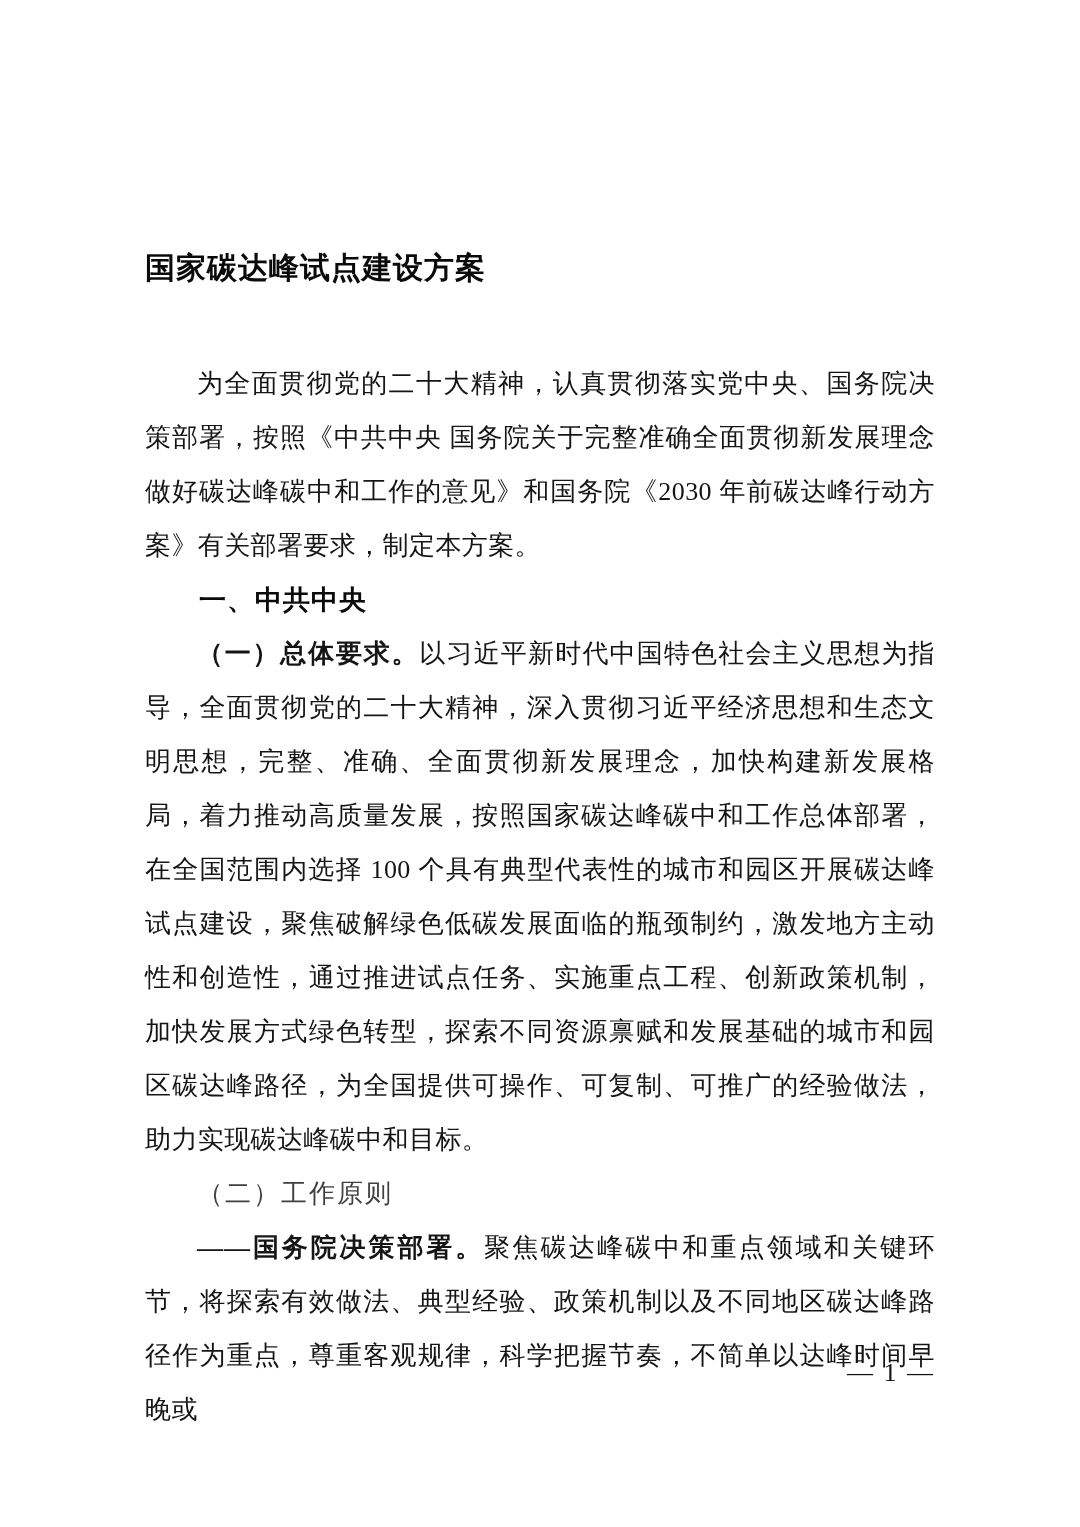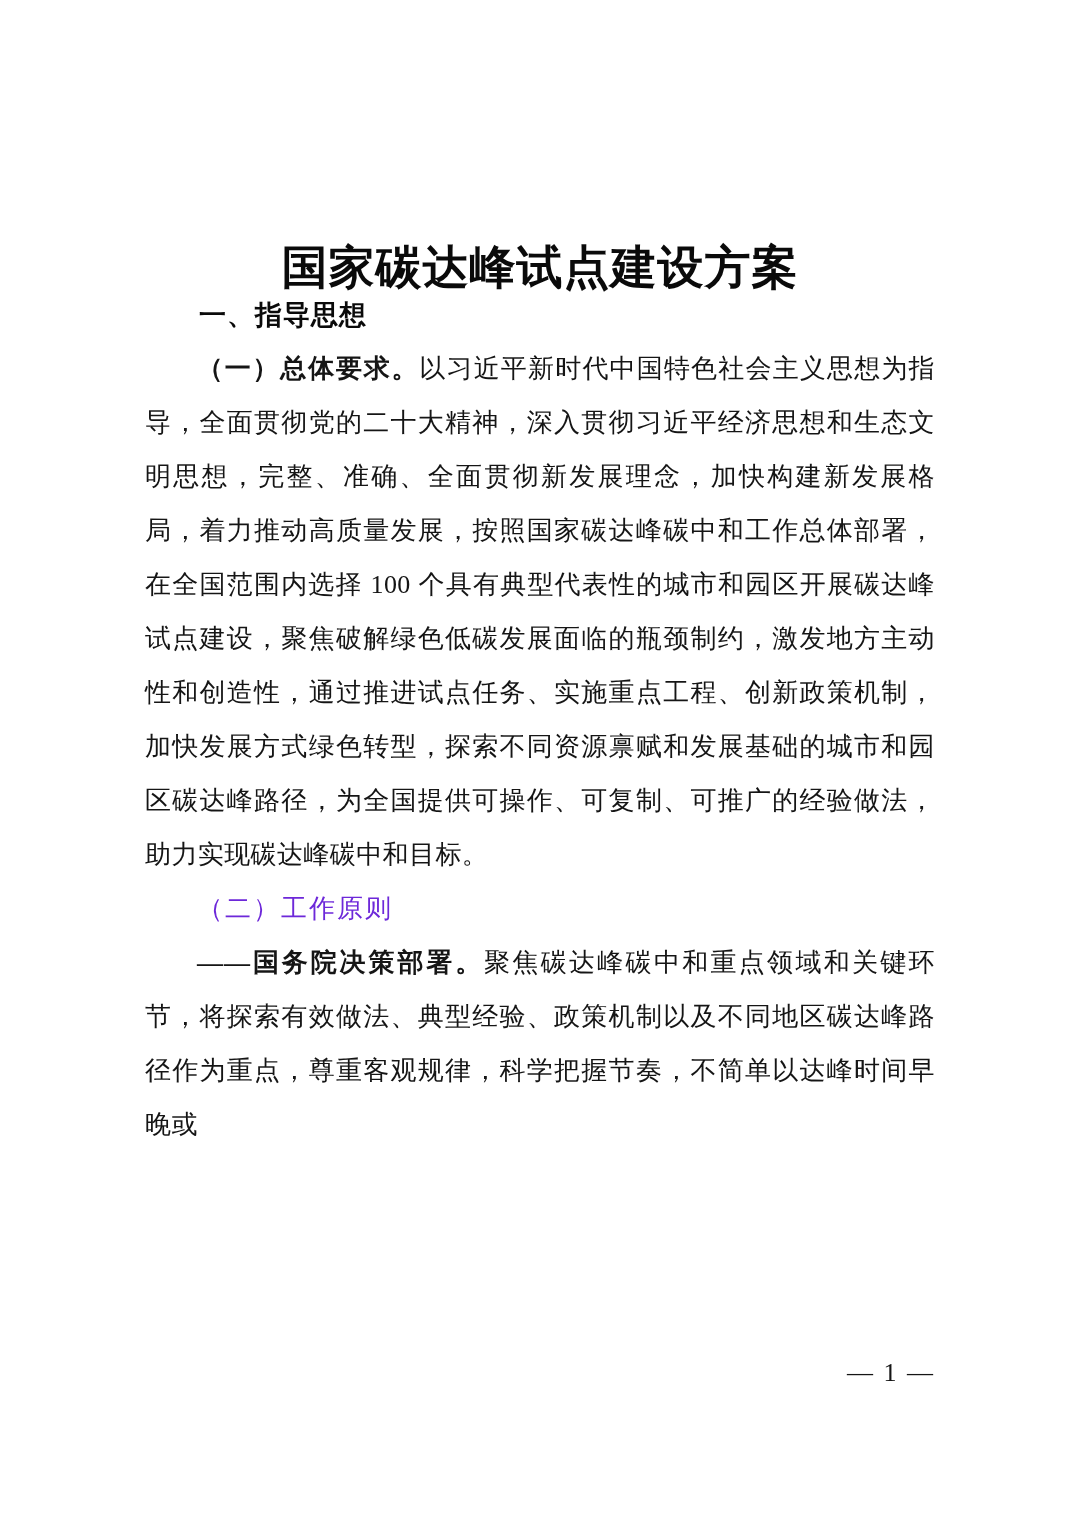--- a/index.html
+++ b/index.html
@@ -14,22 +14,22 @@
     background: #ffffff;
     box-sizing: border-box;
     padding: 0 145px;
     overflow: hidden;
     color: #111111;
     font-family: "Liberation Serif", "DejaVu Serif", serif;
   }
   .doc-title {
     margin: 0;
     padding-top: 248px;
-    text-align: center;
-    font-size: 46px;
+    text-align: left;
+    font-size: 30px;
     line-height: 40px;
     font-weight: bold;
     letter-spacing: 1px;
     color: #0a0a0a;
     font-family: "Liberation Serif", "DejaVu Serif", serif;
   }
   .body {
     margin: 0;
     font-size: 26px;
     line-height: 54px;
@@ -54,21 +54,21 @@
     color: #0a0a0a;
     font-family: "Liberation Sans", "DejaVu Sans", sans-serif;
   }
   .heading-sub {
     margin: 0;
     font-size: 26px;
     line-height: 54px;
     font-weight: normal;
     text-indent: 2em;
     letter-spacing: 2px;
-    color: #6d28d9;
+    color: #404040;
     font-family: "Liberation Serif", "DejaVu Serif", serif;
   }
   .bold-run {
     font-weight: bold;
     letter-spacing: 1px;
   }
   .page-number {
     position: absolute;
     right: 145px;
     top: 1358px;
@@ -78,22 +78,23 @@
     letter-spacing: 2px;
   }
 </style>
 </head>
 <body>
 
 <div class="page">
 
   <h1 class="doc-title">国家碳达峰试点建设方案</h1>
 
+  <p class="body indent first-para">为全面贯彻党的二十大精神，认真贯彻落实党中央、国务院决策部署，按照《中共中央 国务院关于完整准确全面贯彻新发展理念做好碳达峰碳中和工作的意见》和国务院《2030 年前碳达峰行动方案》有关部署要求，制定本方案。</p>
 
-  <h2 class="heading-hei">一、指导思想</h2>
+  <h2 class="heading-hei">一、中共中央</h2>
 
   <p class="body indent"><span class="bold-run">（一）总体要求。</span><span>以习近平新时代中国特色社会主义思想为指导，全面贯彻党的二十大精神，深入贯彻习近平经济思想和生态文明思想，完整、准确、全面贯彻新发展理念，加快构建新发展格局，着力推动高质量发展，按照国家碳达峰碳中和工作总体部署，在全国范围内选择 100 个具有典型代表性的城市和园区开展碳达峰试点建设，聚焦破解绿色低碳发展面临的瓶颈制约，激发地方主动性和创造性，通过推进试点任务、实施重点工程、创新政策机制，加快发展方式绿色转型，探索不同资源禀赋和发展基础的城市和园区碳达峰路径，为全国提供可操作、可复制、可推广的经验做法，助力实现碳达峰碳中和目标。</span></p>
 
   <h3 class="heading-sub">（二）工作原则</h3>
 
   <p class="body indent"><span class="bold-run">——国务院决策部署。</span><span>聚焦碳达峰碳中和重点领域和关键环节，将探索有效做法、典型经验、政策机制以及不同地区碳达峰路径作为重点，尊重客观规律，科学把握节奏，不简单以达峰时间早晚或</span></p>
 
   <div class="page-number">— 1 —</div>
 
 </div>

